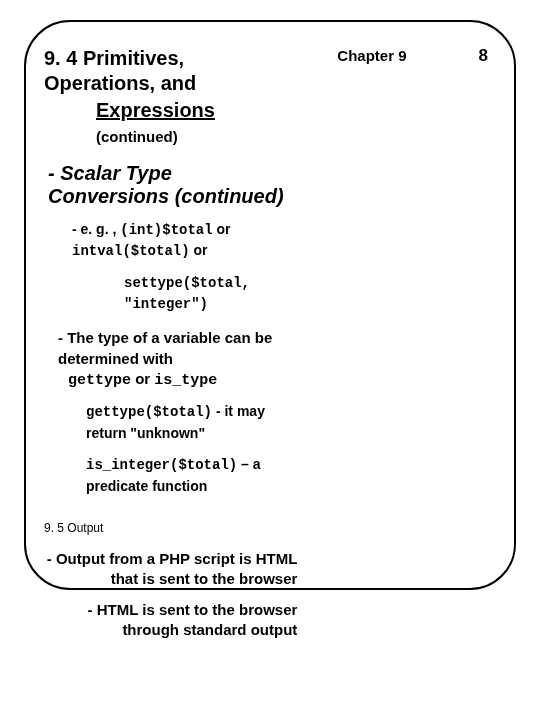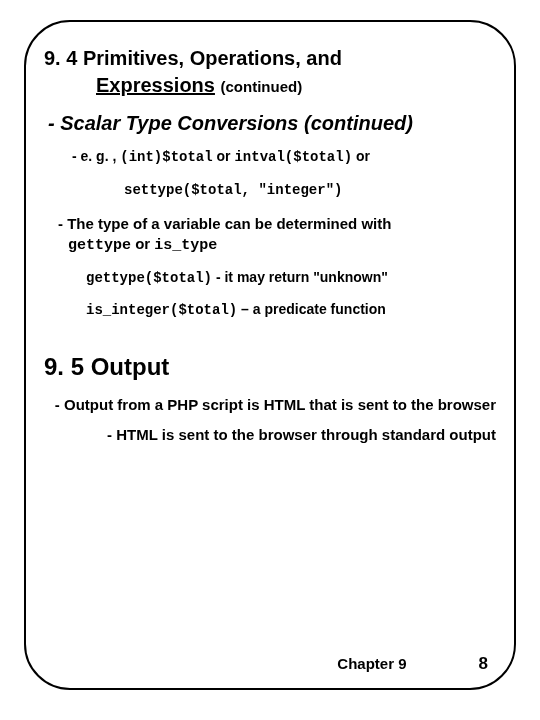--- a/index.html
+++ b/index.html
@@ -11,26 +11,26 @@
     background: #fff;
     font-family: Arial, Helvetica, sans-serif;
     color: #000;
     position: relative;
   }
   .slide-frame {
     position: absolute;
     top: 20px;
     left: 24px;
     width: 492px;
-    height: 670px;
+    height: 570px;
     border: 2px solid #000;
     border-radius: 46px;
     padding: 24px 18px 14px 18px;
     display: flex;
-    flex-direction: column;
+    flex-direction: row;
   }
   .content { flex: 1; }
   .h1 {
     font-size: 20px;
     font-weight: bold;
     line-height: 1.25;
     margin: 0 0 2px 0;
   }
   .h1-line2 {
     font-size: 20px;
@@ -66,23 +66,23 @@
     line-height: 1.4;
   }
   .codeinfo {
     font-size: 14px;
     font-weight: bold;
     margin: 10px 0 4px 42px;
     line-height: 1.5;
   }
   .mono { font-family: "Courier New", Courier, monospace; font-weight: bold; }
   .h2 {
-    font-size: 24px;
-    font-weight: bold;
-    margin: 32px 0 14px 0;
+    font-size: 12px;
+    font-weight: normal;
+    margin: 24px 0 14px 0;
   }
   .body-bullet {
     font-size: 15px;
     font-weight: bold;
     margin: 10px 0 10px 0;
     line-height: 1.35;
     text-indent: -10px;
     padding-left: 10px;
     text-align: right;
   }

